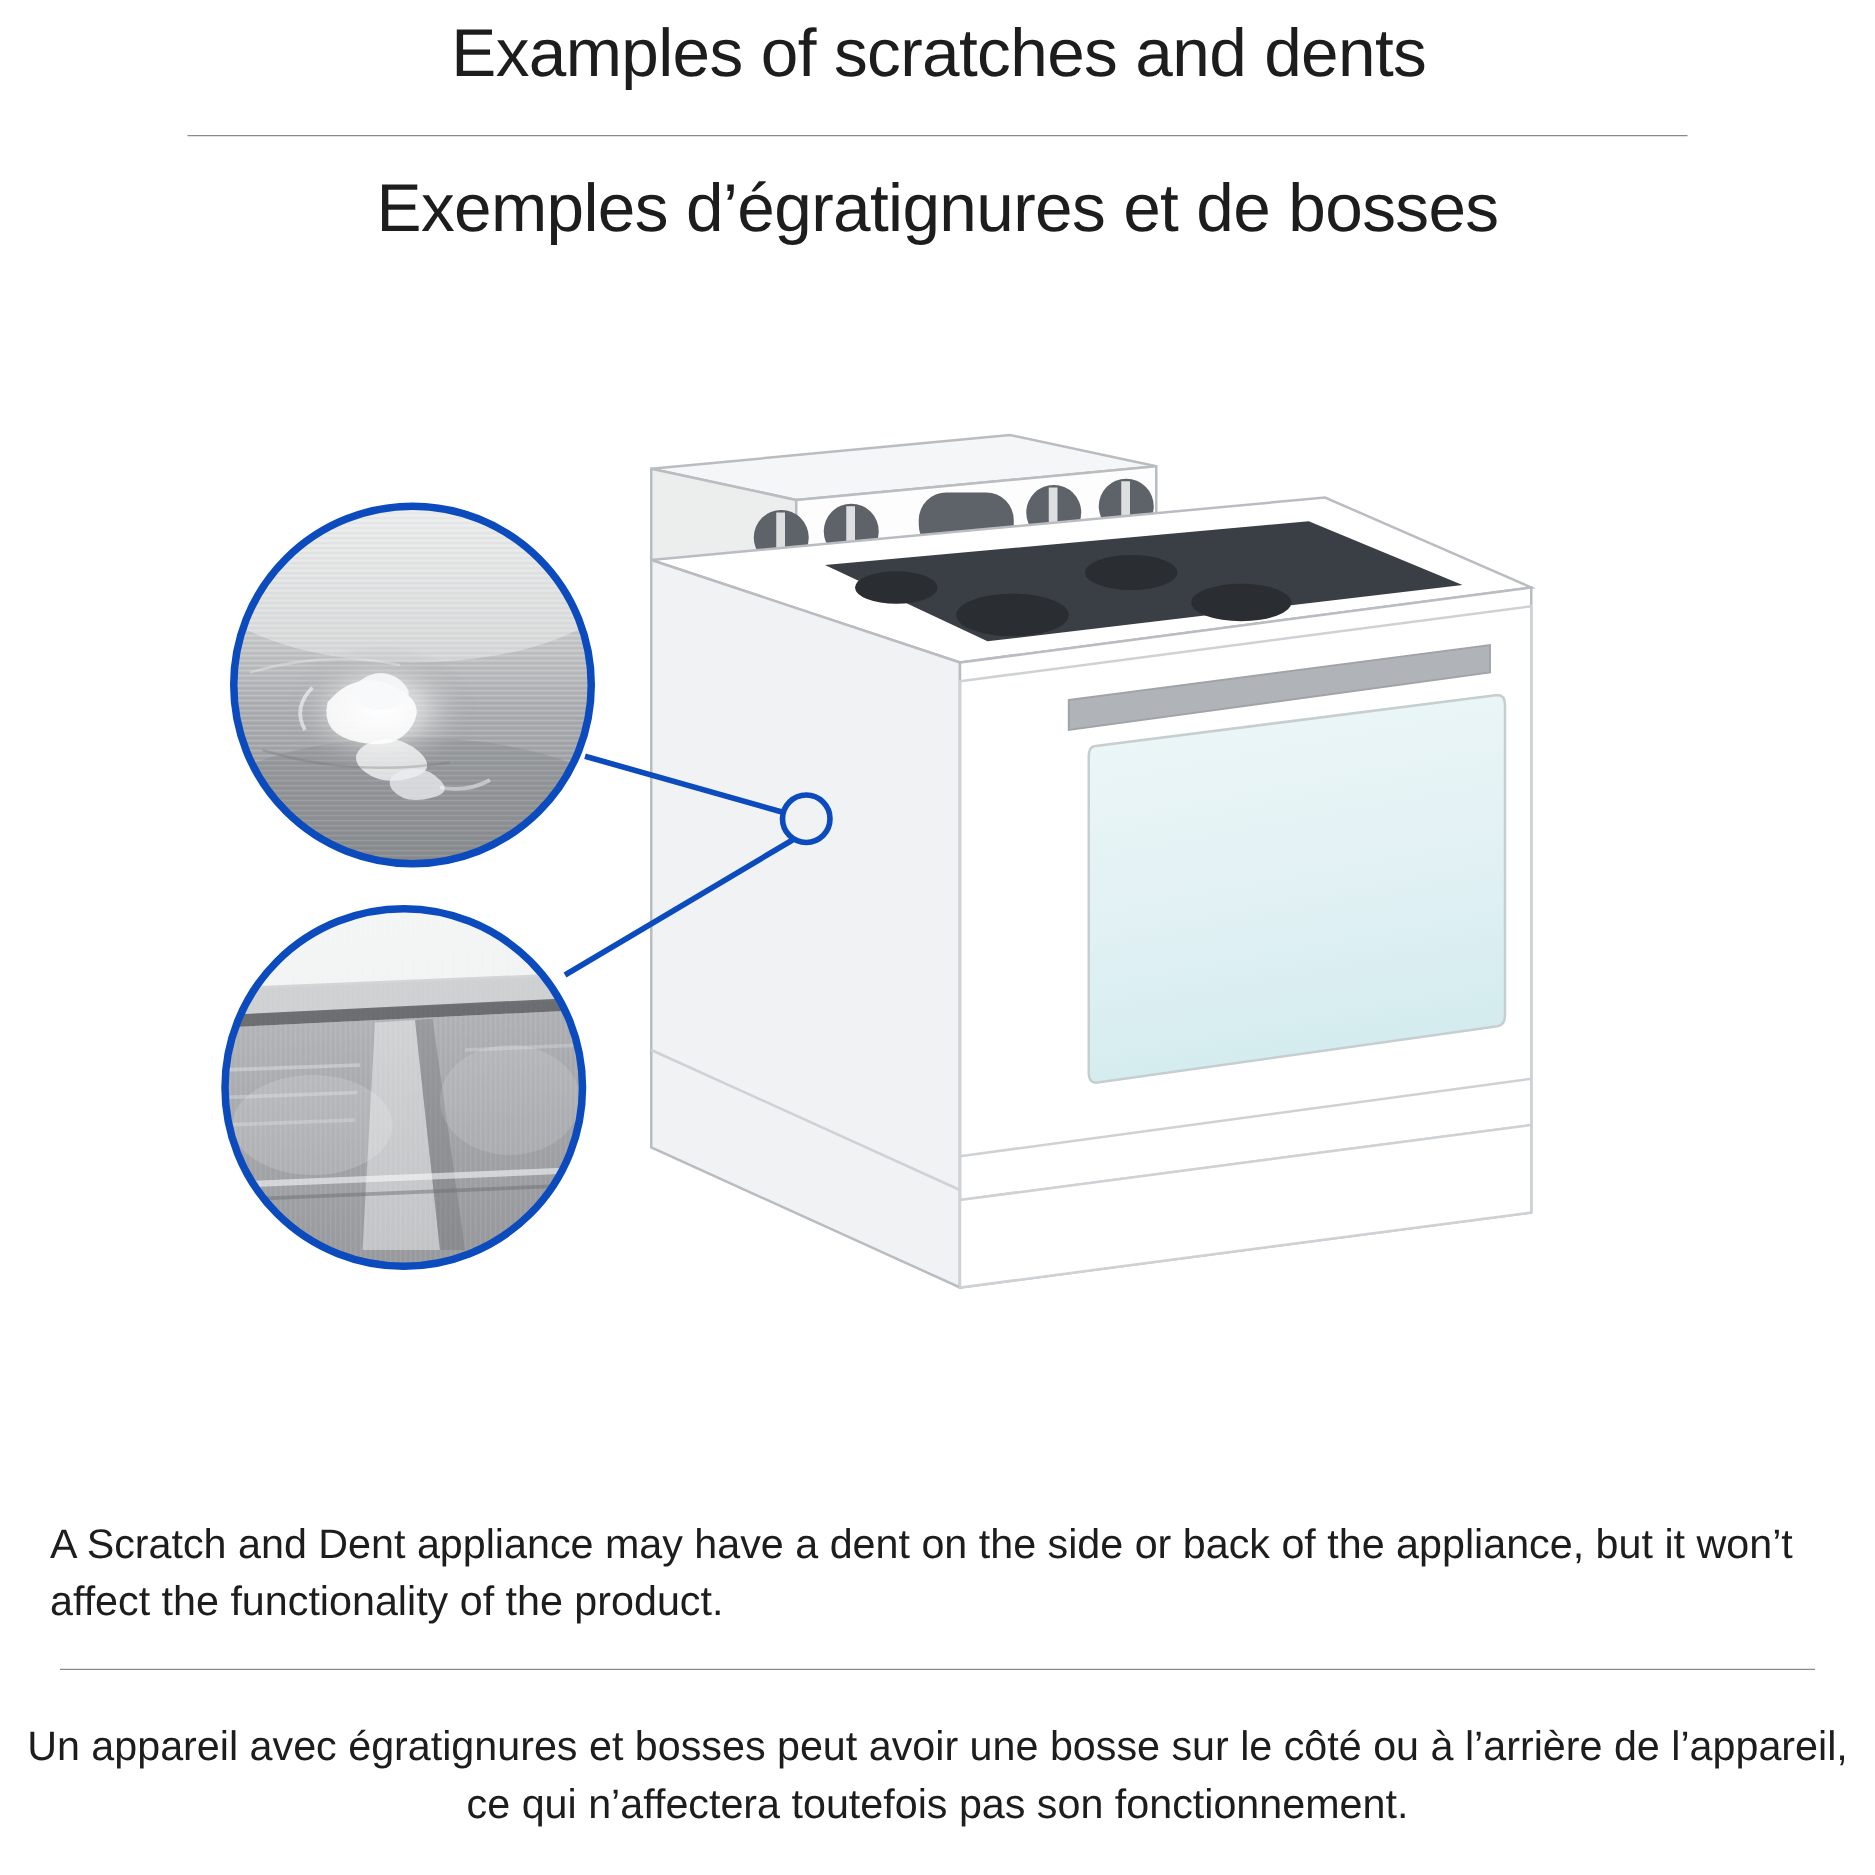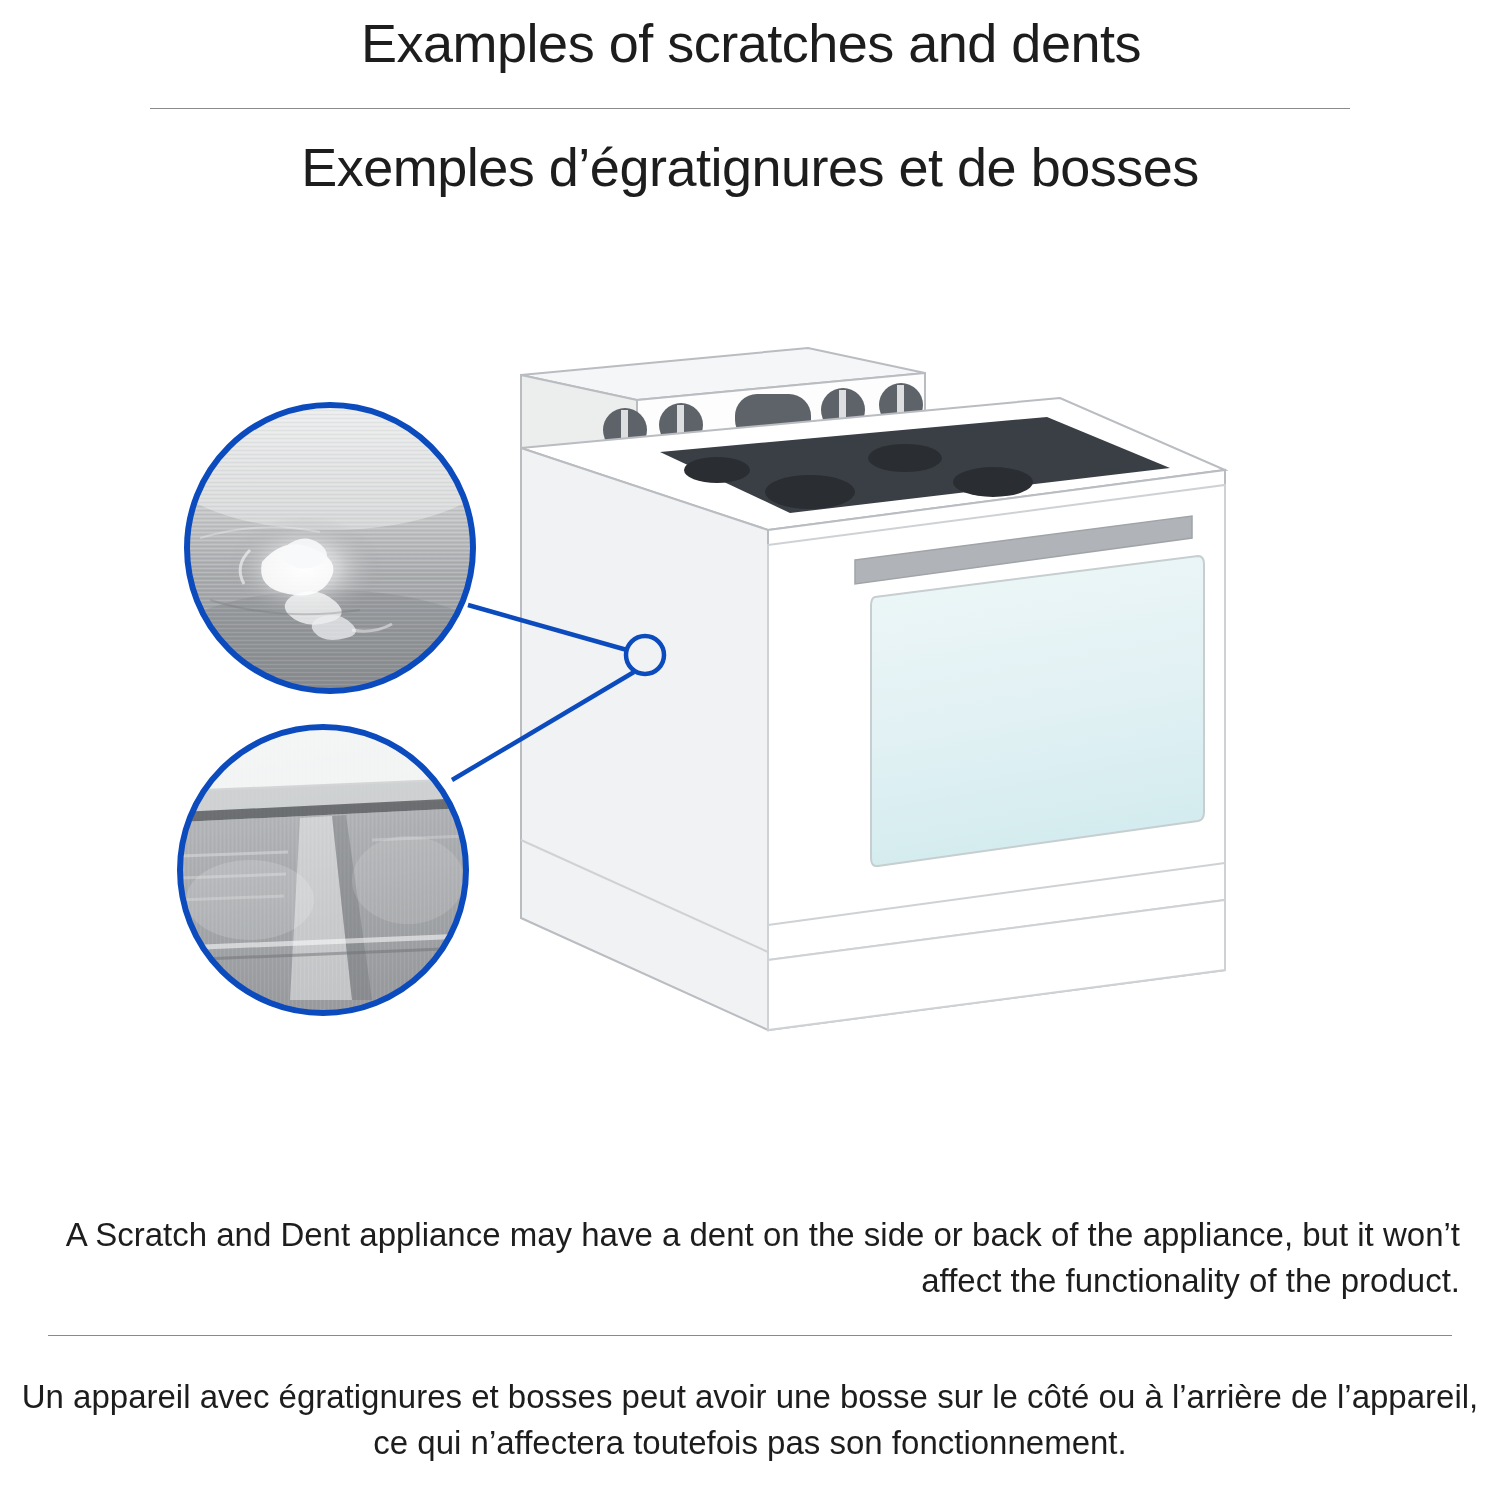--- a/index.html
+++ b/index.html
@@ -67,21 +67,21 @@
   .illustration svg {
     display: block;
   }
 
   
   .caption-en {
     position: absolute;
     top: 1212px;
     left: 40px;
     width: 1420px;
-    text-align: right;
+    text-align: left;
     font-size: 33px;
     line-height: 1.38;
     color: #1d1d1d;
   }
   .rule-bottom {
     top: 1335px;
     left: 48px;
     width: 1404px;
   }
   .caption-fr {

